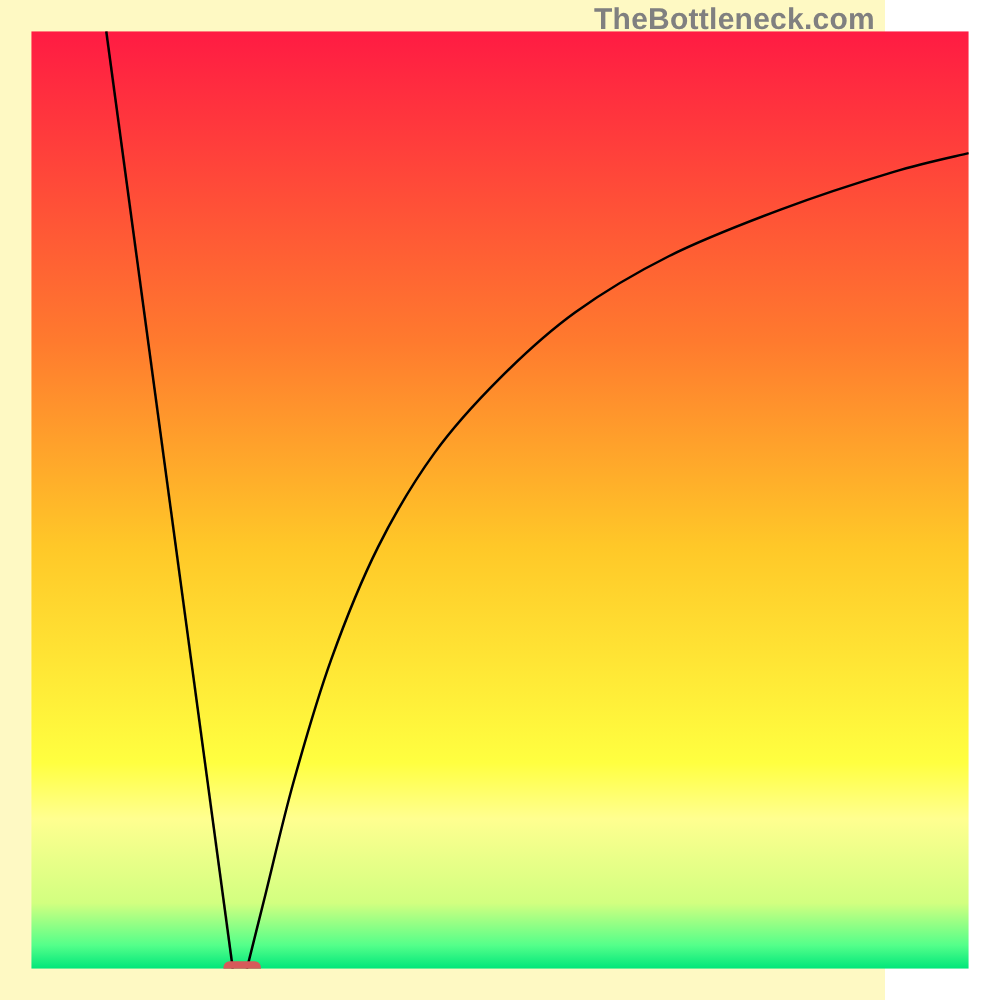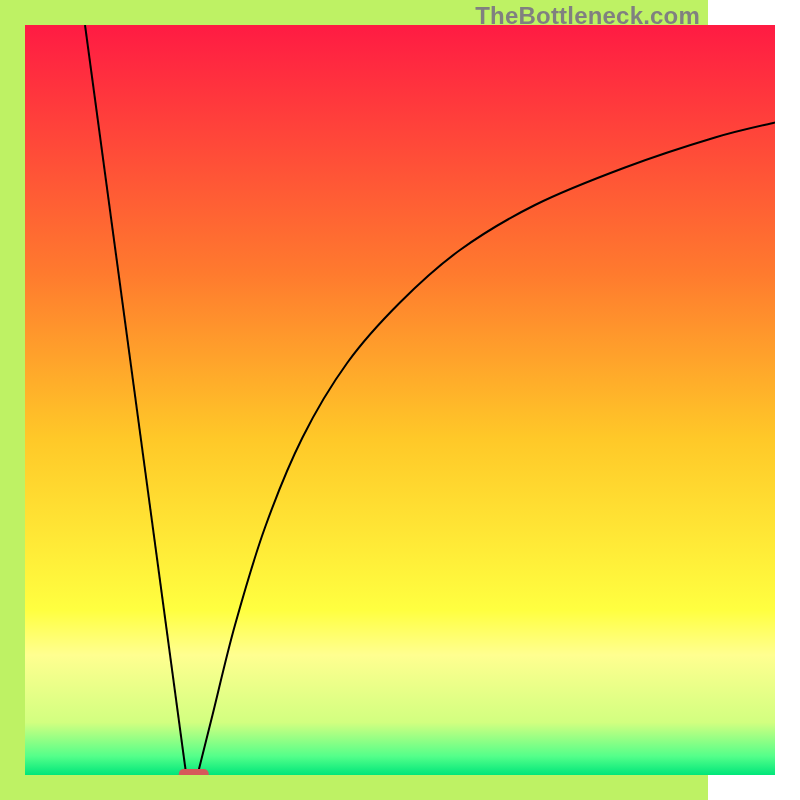--- a/index.html
+++ b/index.html
@@ -7,21 +7,21 @@
     padding: 0;
     width: 800px;
     height: 800px;
     overflow: hidden;
     background: #fff;
   }
   .figure {
     position: relative;
     width: 708px;
     height: 800px;
-    background: #bef264;
+    background: #fef9c3;
   }
   .plot-area {
     position: absolute;
     left: 25px;
     top: 25px;
     width: 750px;
     height: 750px;
     
   }
   .watermark {

